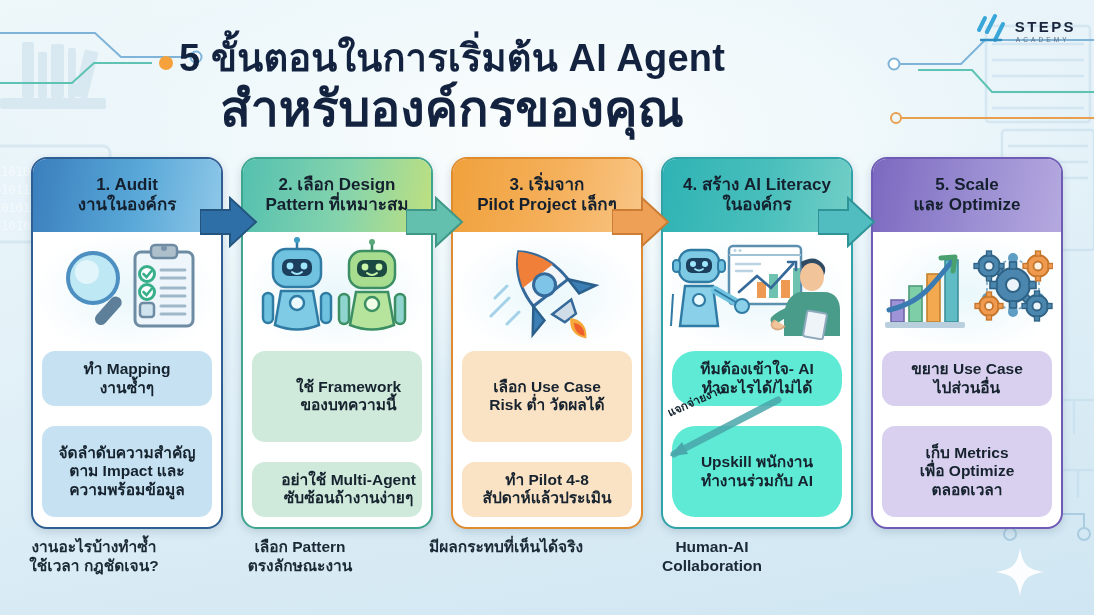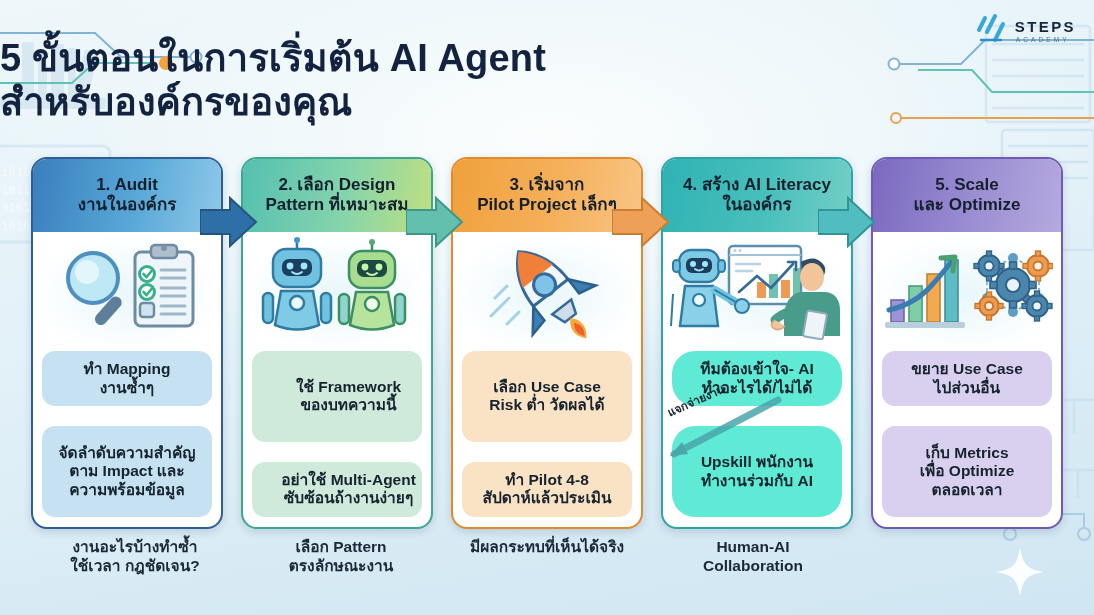--- a/index.html
+++ b/index.html
@@ -19,24 +19,24 @@
   .bg svg{position:absolute;inset:0;}
 
   
   .logo{position:absolute;top:14px;right:18px;display:flex;align-items:center;gap:9px;}
   .logo-mark{width:30px;height:34px;}
   .logo-text{display:flex;flex-direction:column;line-height:1;}
   .logo-name{font-size:15px;font-weight:bold;letter-spacing:2.4px;color:#17243b;}
   .logo-sub{font-size:6.5px;letter-spacing:3.1px;color:#5d6d80;margin-top:3px;margin-left:1px;}
 
   
-  .title{position:absolute;top:36px;left:0;width:880px;text-align:left;
+  .title{position:absolute;top:36px;left:12px;width:880px;text-align:center;
     color:#12223f;font-weight:bold;line-height:1.16;z-index:5;}
   .title .l1{font-size:38px;display:block;letter-spacing:.2px;}
-  .title .l2{font-size:38px;display:block;}
+  .title .l2{font-size:50px;display:block;}
 
   
   .cards{position:absolute;top:157px;left:0;width:1094px;height:372px;
     display:flex;justify-content:center;gap:18px;z-index:3;}
   .card{position:relative;width:188px;border-radius:16px;
     background:#ffffff;display:flex;flex-direction:column;
     box-shadow:0 3px 9px rgba(30,60,90,.17);overflow:hidden;}
   .card.c1{border:2px solid #2f5e93;}
   .card.c2{border:2px solid #3ea58e;}
   .card.c3{border:2px solid #e08c2e;}
@@ -71,21 +71,21 @@
   .arrow{position:absolute;top:196px;width:58px;height:52px;z-index:6;pointer-events:none;}
   .a1{left:200px;} .a2{left:406px;} .a3{left:612px;} .a4{left:818px;}
 
   
   .annot{position:absolute;z-index:7;left:668px;top:404px;
     font-size:11.5px;font-weight:bold;color:#13202c;
     transform:rotate(-24deg);transform-origin:left center;white-space:nowrap;}
 
   
   .captions{position:absolute;top:534px;left:0;width:1094px;height:70px;
-    display:flex;justify-content:center;gap:18px;z-index:4;}
+    display:flex;gap:18px;z-index:4;}
   .cap{width:188px;text-align:center;font-size:15.5px;font-weight:bold;
     color:#1b2835;line-height:1.22;padding-top:4px;}
 </style>
 </head>
 <body>
 
 <div id="stage">
 
   <div class="bg">
     <svg width="1094" height="615" viewBox="0 0 1094 615">

